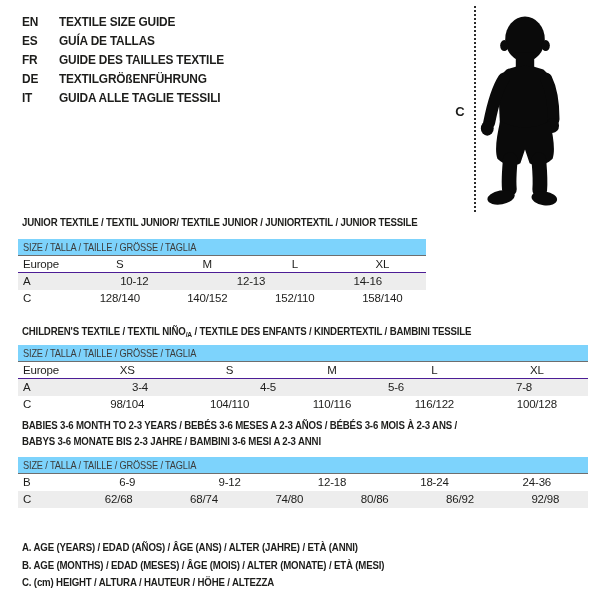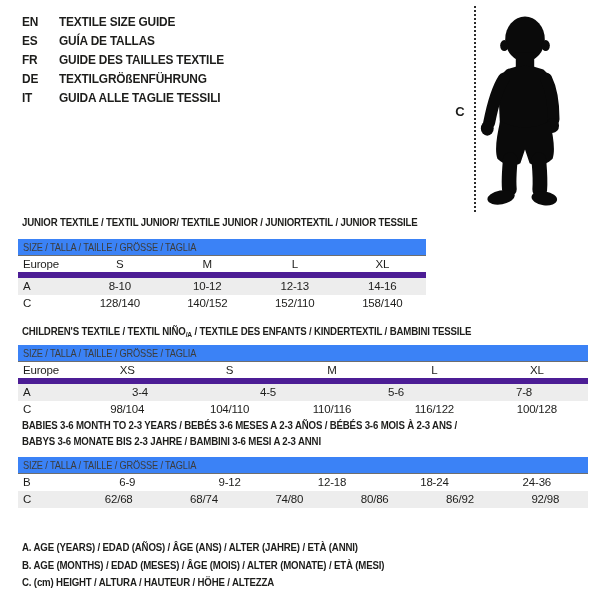--- a/index.html
+++ b/index.html
@@ -19,27 +19,27 @@
   .baby{position:absolute;left:479px;top:7px;}
   
   .sec-title{
     position:absolute;left:22px;font-weight:bold;font-size:11.5px;letter-spacing:-0.2px;
     transform:scaleX(0.84);transform-origin:left top;white-space:nowrap;line-height:15px;
   }
   .sub{font-size:8px;vertical-align:-2px;font-weight:bold;}
   
   .size-table{position:absolute;left:18px;}
   .thead{
-    height:17px;line-height:17px;background:#3b82f6;border-bottom:1px solid #6e6e6e;
+    height:17px;line-height:17px;background:#7dd3fc;border-bottom:1px solid #6e6e6e;
     color:#3c3c3b;font-size:11px;padding-left:5px;box-sizing:border-box;
   }
   .thead span{display:inline-block;transform:scaleX(0.84);transform-origin:left center;white-space:nowrap;letter-spacing:-0.2px;}
   .trow{display:flex;height:17px;line-height:17px;font-size:11.5px;letter-spacing:-0.2px;}
   .trow.shaded{background:#ededed;}
-  .trow.underlined{border-bottom:6px solid #4c1d95;height:16px;line-height:16px;}
+  .trow.underlined{border-bottom:1px solid #4c1d95;height:16px;line-height:16px;}
   .rlabel{width:58px;padding-left:5px;box-sizing:border-box;flex:none;}
   .cell{flex:1;text-align:center;}
   .w-junior{width:408px;}
   .w-full{width:570px;}
   
   .footnotes{position:absolute;left:22px;top:539px;}
   .footnote{height:17.5px;line-height:17.5px;font-weight:bold;font-size:11.5px;letter-spacing:-0.2px;
     transform:scaleX(0.84);transform-origin:left top;white-space:nowrap;}
 </style>
 </head>
@@ -98,21 +98,20 @@
   </div>
   <div class="trow underlined">
     <span class="rlabel">Europe</span>
     <span class="cell">S</span>
     <span class="cell">M</span>
     <span class="cell">L</span>
     <span class="cell">XL</span>
   </div>
   <div class="trow shaded">
     <span class="rlabel">A</span>
-    <span class="cell">8-10</span>
     <span class="cell">10-12</span>
     <span class="cell">12-13</span>
     <span class="cell">14-16</span>
   </div>
   <div class="trow">
     <span class="rlabel">C</span>
     <span class="cell">128/140</span>
     <span class="cell">140/152</span>
     <span class="cell">152/110</span>
     <span class="cell">158/140</span>

